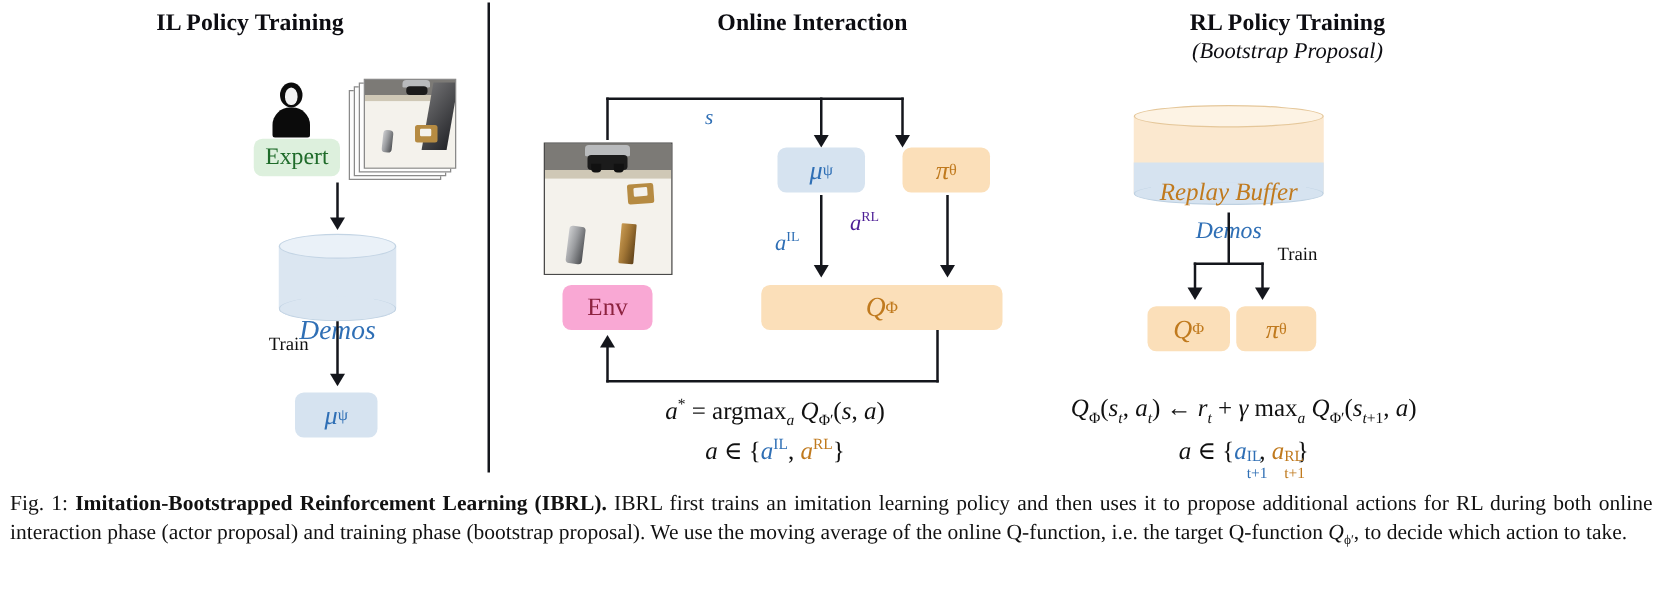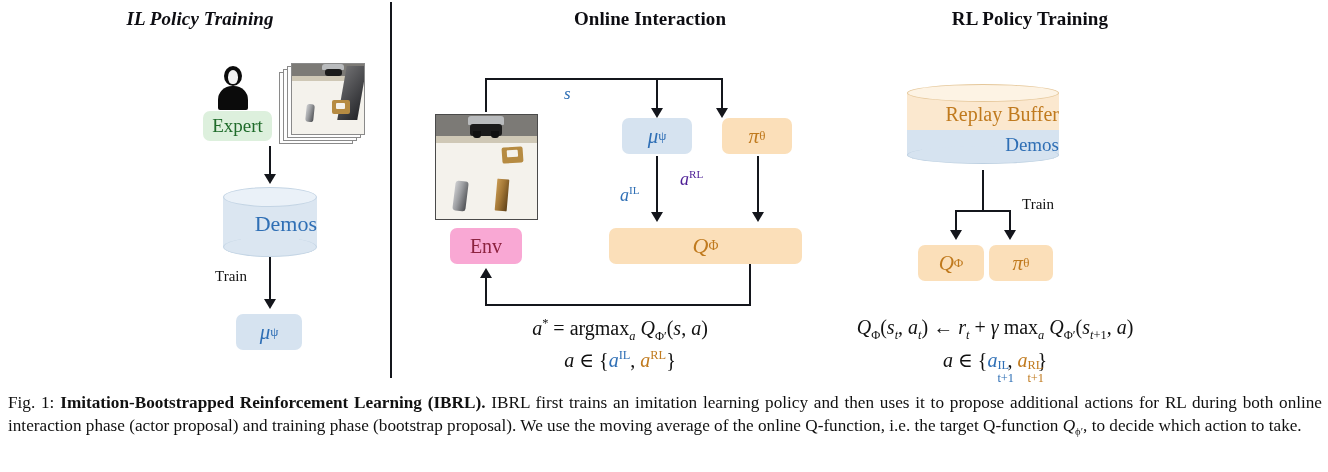--- a/index.html
+++ b/index.html
@@ -21,22 +21,22 @@
        justify-content:center;font-style:italic;white-space:nowrap;}
   .box-blue{background:#d6e3f0;color:#2f6fb5;}
   .box-orange{background:#fbdfb9;color:#c07a1e;}
   .box-pink{background:#f9a8d4;color:#8d2340;text-align:center;}
   .box-green{background:#ddf0dd;color:#1f6b2a;}
 
   
   .cyl{position:absolute;}
   .cyl .body{position:absolute;left:0;right:0;}
   .cyl .top{position:absolute;left:0;right:0;border-radius:50%;}
-  .cyl .lbl{position:absolute;left:0;right:0;text-align:right;
-            white-space:nowrap;}
+  .cyl .lbl{position:absolute;left:0;right:0;text-align:center;font-style:italic;
+            white-space:nowrap;margin-top:40px;}
 
   
   .ln{position:absolute;background:#14161c;}
   .vln{width:2px;}
   .hln{height:2px;}
   .ahead{position:absolute;width:0;height:0;}
   .ahead-d{border-left:6px solid transparent;border-right:6px solid transparent;
            border-top:10px solid #14161c;}
   .ahead-u{border-left:6px solid transparent;border-right:6px solid transparent;
            border-bottom:10px solid #14161c;}
@@ -79,21 +79,21 @@
            line-height:1.33;text-align:justify;color:#111;}
   .caption b{font-weight:bold;}
 </style>
 </head>
 <body>
 
 <div class="fig">
 
   <div class="divider" style="left:390px;top:2px;height:376px;"></div>
 
-  <div class="ptitle" style="left:45px;top:8px;width:310px;font-style:italic;">IL Policy Training</div>
+  <div class="ptitle" style="left:45px;top:8px;width:310px;">IL Policy Training</div>
 
   <div class="expertfig" style="left:216px;top:66px;width:34px;height:44px;">
     <div class="head" style="left:8px;top:0;width:18px;height:20px;"></div>
     <div class="face" style="left:12px;top:4px;width:10px;height:14px;"></div>
     <div class="body" style="left:2px;top:20px;width:30px;height:24px;"></div>
   </div>
 
   <div class="box box-green" style="left:203px;top:111px;width:69px;height:30px;font-size:19px;font-style:normal;">
     <span>Expert</span>
   </div>
@@ -195,20 +195,21 @@
 
   <div class="ln vln" style="left:749px;top:264px;height:42px;"></div>
   <div class="ln hln" style="left:485px;top:304px;width:266px;"></div>
   <div class="ln vln" style="left:485px;top:276px;height:30px;"></div>
   <div class="ahead ahead-u" style="left:480px;top:268px;"></div>
 
   <div class="eq" style="left:460px;top:348px;width:320px;"><span><span class="mi">a</span> ∈ {<span class="blue mi">a</span><sup class="blue">IL</sup>, <span class="orange mi">a</span><sup class="orange">RL</sup>}</span></div>
   <div class="eq" style="left:460px;top:316px;width:320px;"><span><span class="mi">a</span><sup>*</sup> = argmax<sub class="mi">a</sub> <span class="mi">Q</span><sub>Φ′</sub>(<span class="mi">s</span>, <span class="mi">a</span>)</span></div>
 
   <div class="ptitle" style="left:880px;top:8px;width:300px;">RL Policy Training</div>
+  <div class="psub" style="left:880px;top:30px;width:300px;">(Bootstrap Proposal)</div>
 
   <div class="cyl" style="left:907px;top:84px;width:152px;height:84px;">
     <div class="body" style="top:9px;height:62px;background:#fbe8cf;"></div>
     <div class="body" style="top:46px;height:25px;background:#d6e3f0;"></div>
     <div class="top" style="top:0px;height:18px;background:#fdf3e4;border:1px solid #e5c79a;box-sizing:border-box;"></div>
     <div class="top" style="top:62px;height:18px;background:#d6e3f0;border:1px solid #bdd0e1;box-sizing:border-box;border-top:none;"></div>
     <div class="lbl" style="top:19px;font-size:20px;color:#c07a1e;">Replay Buffer</div>
     <div class="lbl" style="top:50px;font-size:19px;color:#2f6fb5;">Demos</div>
   </div>
 

